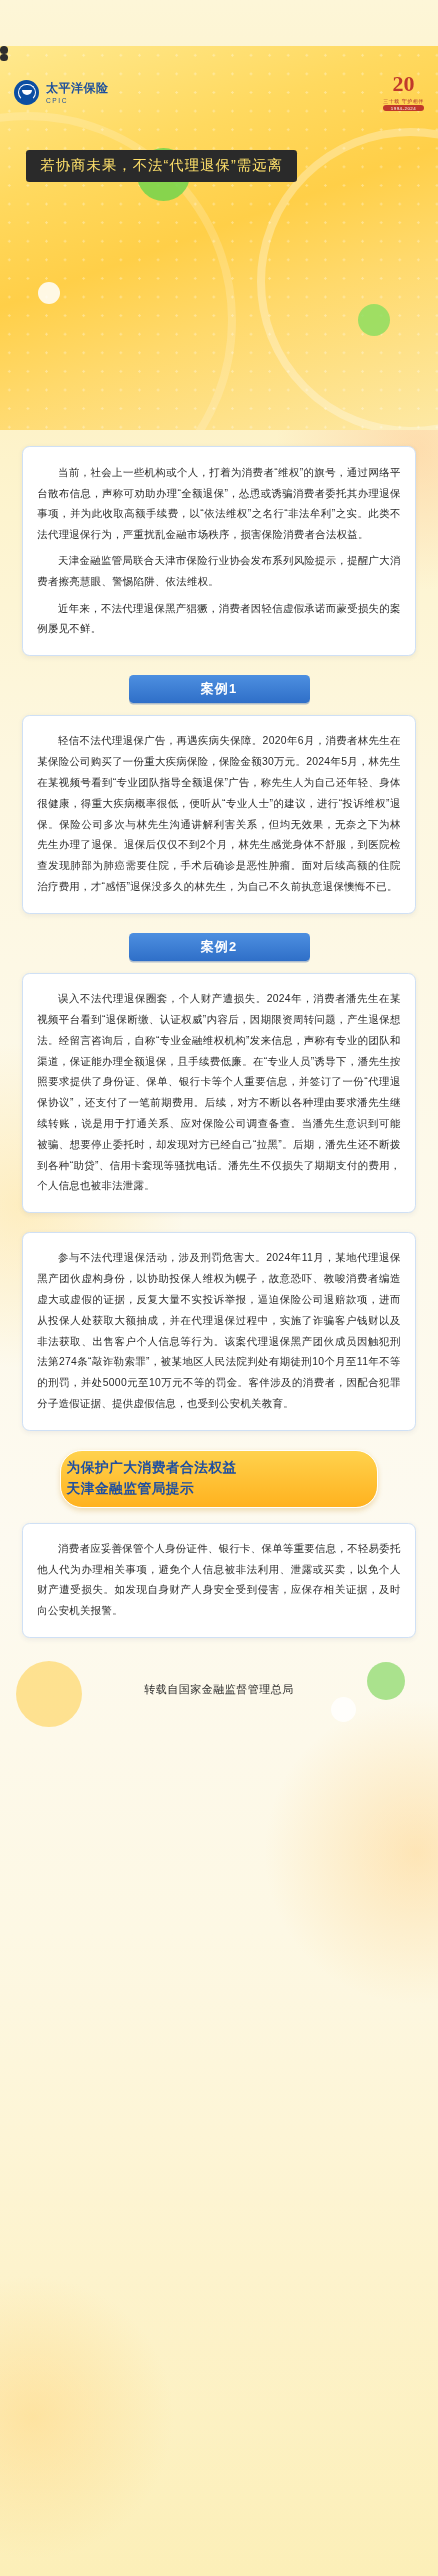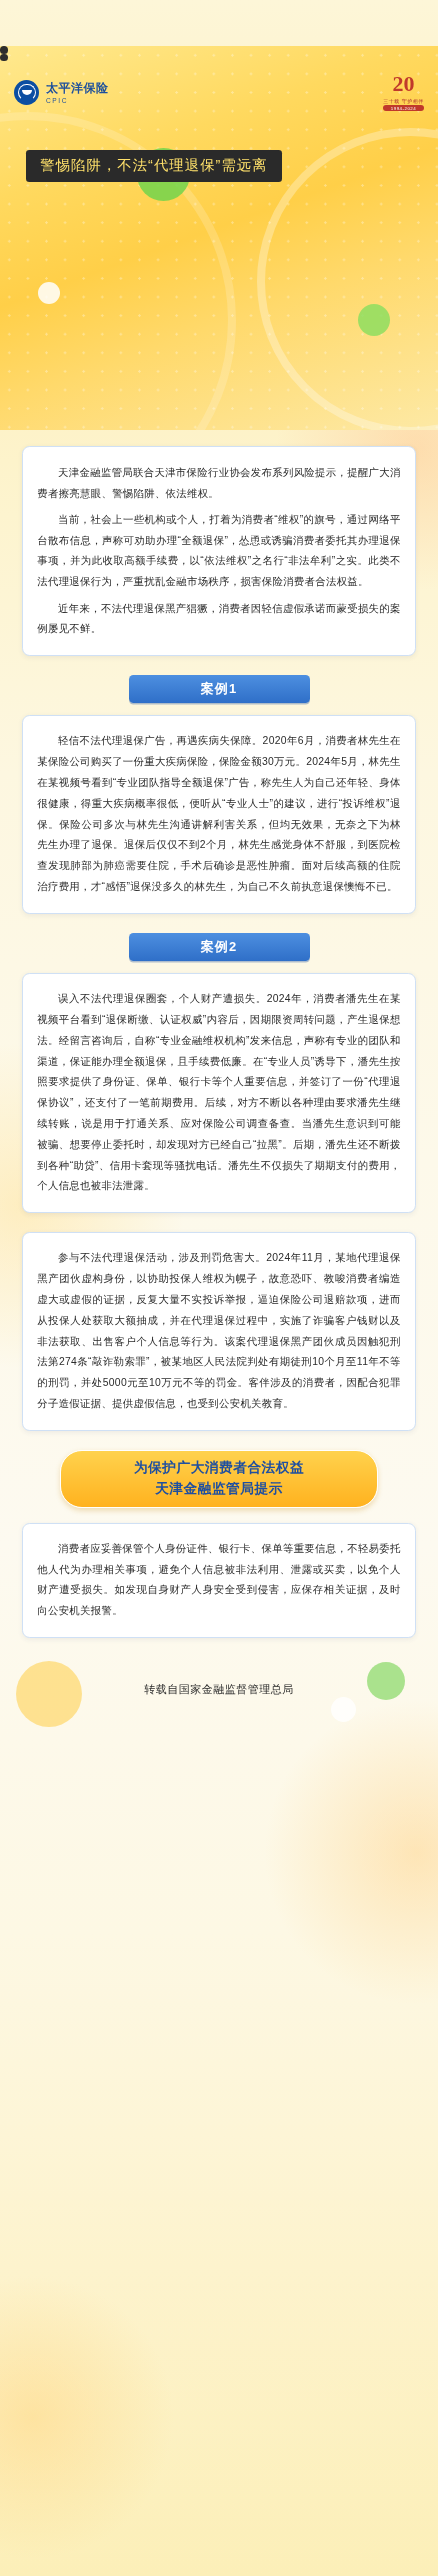--- a/index.html
+++ b/index.html
@@ -99,21 +99,20 @@
     border-radius: 4.4px;
     box-shadow: 0 1.6px 0 rgba(30,80,160,.35);
   }
 
   .notice-head {
     margin: 3.3px auto 14.3px auto;
     width: 318px;
     background: linear-gradient(180deg, #ffd24d 0%, #ffb21f 100%);
     border: 1.6px solid #fff;
     border-radius: 22px;
-    text-align: center;
     color: #1f4fa0;
     font-weight: bold;
     padding: 7.7px 5.5px;
     line-height: 1.5;
     font-size: 13.7px;
     letter-spacing: 0.5px;
     box-shadow: 0 2.2px 5.5px rgba(200,140,20,.25);
   }
 
   .footer {
@@ -159,29 +158,29 @@
         </div>
       </div>
       <div class="anniv">
         <div class="num">20</div>
         <div class="sub">三十载 守护相伴</div>
         <div class="bar">1994-2024</div>
       </div>
     </div>
 
     <div class="title-wrap">
-      <div class="sub-ribbon">警惕陷阱，不法“代理退保”需远离</div>
+      <div class="sub-ribbon">若协商未果，不法“代理退保”需远离</div>
     </div>
   </div>
 
   <div class="content">
 
     <div class="card">
+      <p>当前，社会上一些机构或个人，打着为消费者“维权”的旗号，通过网络平台散布信息，声称可劝助办理“全额退保”，怂恿或诱骗消费者委托其办理退保事项，并为此收取高额手续费，以“依法维权”之名行“非法牟利”之实。此类不法代理退保行为，严重扰乱金融市场秩序，损害保险消费者合法权益。</p>
       <p>天津金融监管局联合天津市保险行业协会发布系列风险提示，提醒广大消费者擦亮慧眼、警惕陷阱、依法维权。</p>
-      <p>当前，社会上一些机构或个人，打着为消费者“维权”的旗号，通过网络平台散布信息，声称可劝助办理“全额退保”，怂恿或诱骗消费者委托其办理退保事项，并为此收取高额手续费，以“依法维权”之名行“非法牟利”之实。此类不法代理退保行为，严重扰乱金融市场秩序，损害保险消费者合法权益。</p>
       <p>近年来，不法代理退保黑产猖獗，消费者因轻信虚假承诺而蒙受损失的案例屡见不鲜。</p>
     </div>
 
     <div class="case-head">案例1</div>
     <div class="card">
       <p>轻信不法代理退保广告，再遇疾病失保障。2020年6月，消费者林先生在某保险公司购买了一份重大疾病保险，保险金额30万元。2024年5月，林先生在某视频号看到“专业团队指导全额退保”广告，称先生人为自己还年轻、身体很健康，得重大疾病概率很低，便听从“专业人士”的建议，进行“投诉维权”退保。保险公司多次与林先生沟通讲解利害关系，但均无效果，无奈之下为林先生办理了退保。退保后仅仅不到2个月，林先生感觉身体不舒服，到医院检查发现肺部为肺癌需要住院，手术后确诊是恶性肿瘤。面对后续高额的住院治疗费用，才“感悟”退保没多久的林先生，为自己不久前执意退保懊悔不已。</p>
     </div>
 
     <div class="case-head">案例2</div>
     <div class="card">

